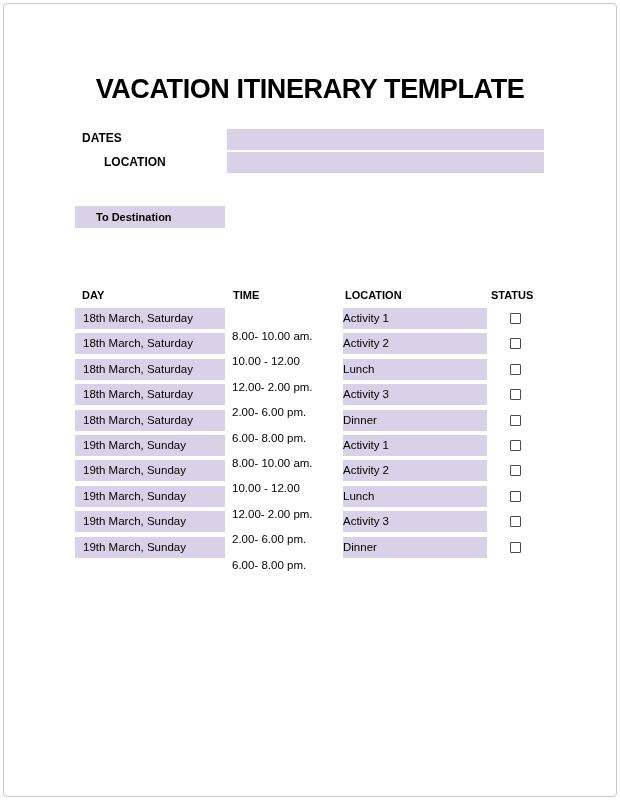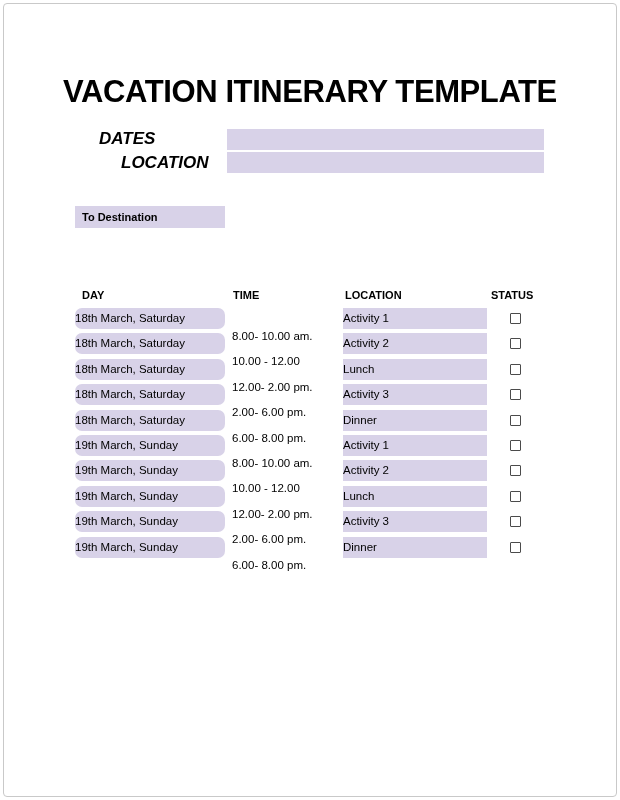--- a/index.html
+++ b/index.html
@@ -23,33 +23,32 @@
     border-radius: 4px;
     pointer-events: none;
   }
   .title {
     position: absolute;
     top: 74px;
     left: 0;
     width: 100%;
     margin: 0;
     text-align: center;
-    font-size: 31px;
+    font-size: 27px;
     font-weight: bold;
     letter-spacing: -0.4px;
     color: #000;
   }
   .field-label {
     position: absolute;
-    left: 99px;
-    font-size: 17px;
+    left: 82px;
+    font-size: 12px;
     font-weight: bold;
     line-height: 11px;
     color: #000;
-    font-style: italic;
   }
   .fill-field {
     position: absolute;
     left: 227px;
     width: 317px;
     height: 21px;
     background: #d8d2e8;
     border: none;
     outline: none;
     padding: 0 6px;
@@ -65,21 +64,21 @@
 
   .dest-cell {
     position: absolute;
     left: 75px;
     width: 150px;
     height: 22px;
     background: #d8d2e8;
     font-size: 11px;
     font-weight: bold;
     line-height: 22px;
-    padding-left: 7px;
+    padding-left: 21px;
     box-sizing: border-box;
   }
   #to-dest { top: 206px; }
   #from-dest { top: 230px; }
 
   .table-header {
     position: absolute;
     top: 290px;
     left: 0;
     width: 100%;
@@ -119,21 +118,21 @@
     font-size: 11.5px;
     color: #000;
     box-sizing: border-box;
     white-space: nowrap;
     overflow: hidden;
   }
   .c-day {
     left: 75px;
     width: 150px;
     background: #d8d2e8;
-    border-radius: 7px;
+    padding-left: 8px;
   }
   .c-time {
     left: 232px;
     width: 110px;
     background: transparent;
     margin-top: 18px;
   }
   .c-activity {
     left: 343px;
     width: 144px;

